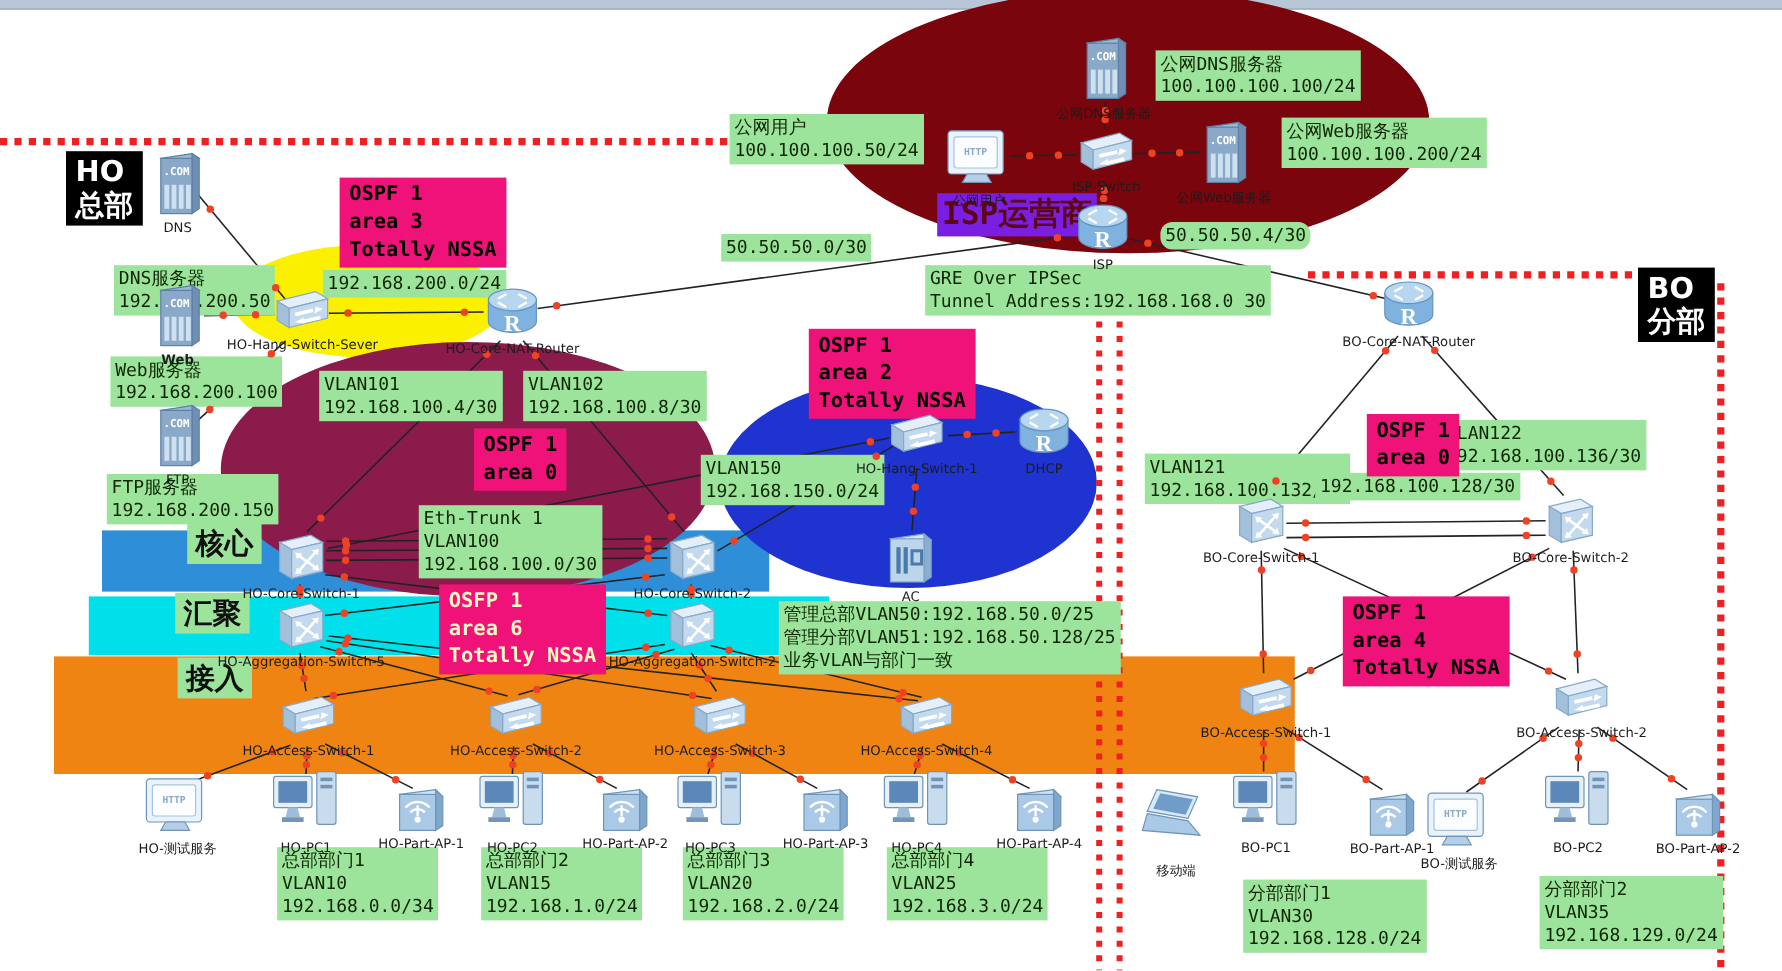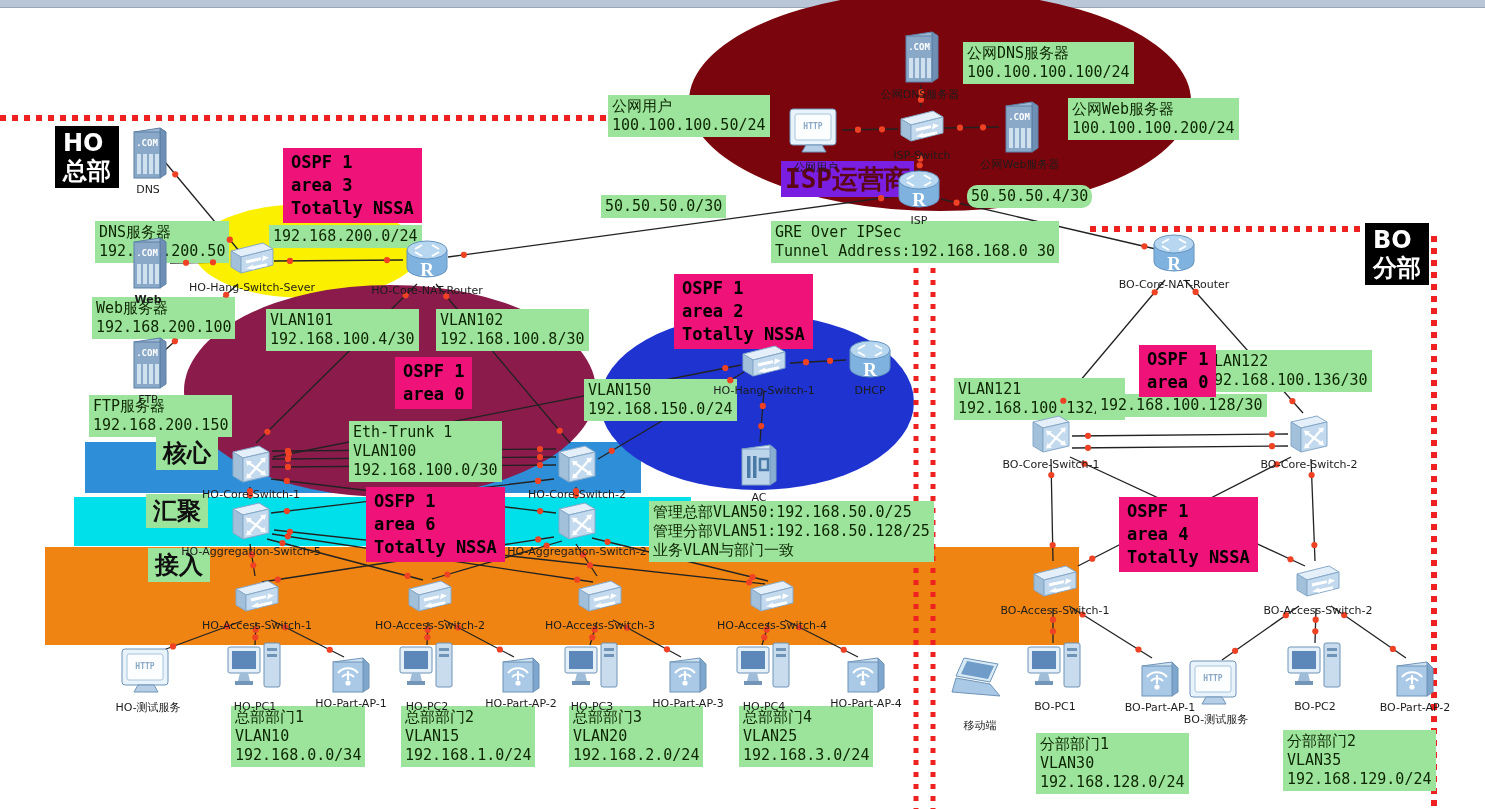--- a/index.html
+++ b/index.html
@@ -8,21 +8,21 @@
   #topbar{position:absolute;left:0;top:0;width:100%;height:7px;background:#b9c6d8;border-bottom:1px solid #93a6bc;z-index:0;}
   svg.layer{position:absolute;left:0;top:0;z-index:0;}
   #edges{z-index:2;}
   #dots{z-index:4;}
   .lbl{position:absolute;z-index:3;background:#9ce49c;color:#0d2600;
        font-family:"DejaVu Sans Mono","Liberation Mono",monospace;
        font-size:15px;line-height:19px;padding:2px 4px;white-space:nowrap;}
   .ospf{position:absolute;z-index:3;background:#ef1278;color:#000000;
         font-family:"DejaVu Sans Mono","Liberation Mono",monospace;
         font-weight:bold;font-size:17px;line-height:23px;padding:3px 8px;white-space:nowrap;}
-  .ospf.dark{color:#000000;}
+  .ospf.dark{color:#fef9c3;}
   .zone{position:absolute;z-index:3;background:#9ce49c;color:#101010;
         font-weight:bold;font-size:24px;line-height:32px;padding:1px 7px;white-space:nowrap;}
   .blackbox{position:absolute;z-index:3;background:#000;color:#fff;
         font-weight:bold;font-size:24px;line-height:28px;padding:3px 8px;white-space:nowrap;}
   .purple{position:absolute;z-index:3;background:#7a1ee2;color:#5c0716;
         font-family:"DejaVu Sans Mono","Liberation Mono",monospace;
         font-weight:bold;font-size:26px;line-height:34px;padding:1px 4px;white-space:nowrap;}
   .dev{position:absolute;z-index:5;}
   .devlabel{position:absolute;z-index:6;transform:translateX(-50%);
         font-size:11px;color:#1c1c1c;white-space:nowrap;text-align:center;}

